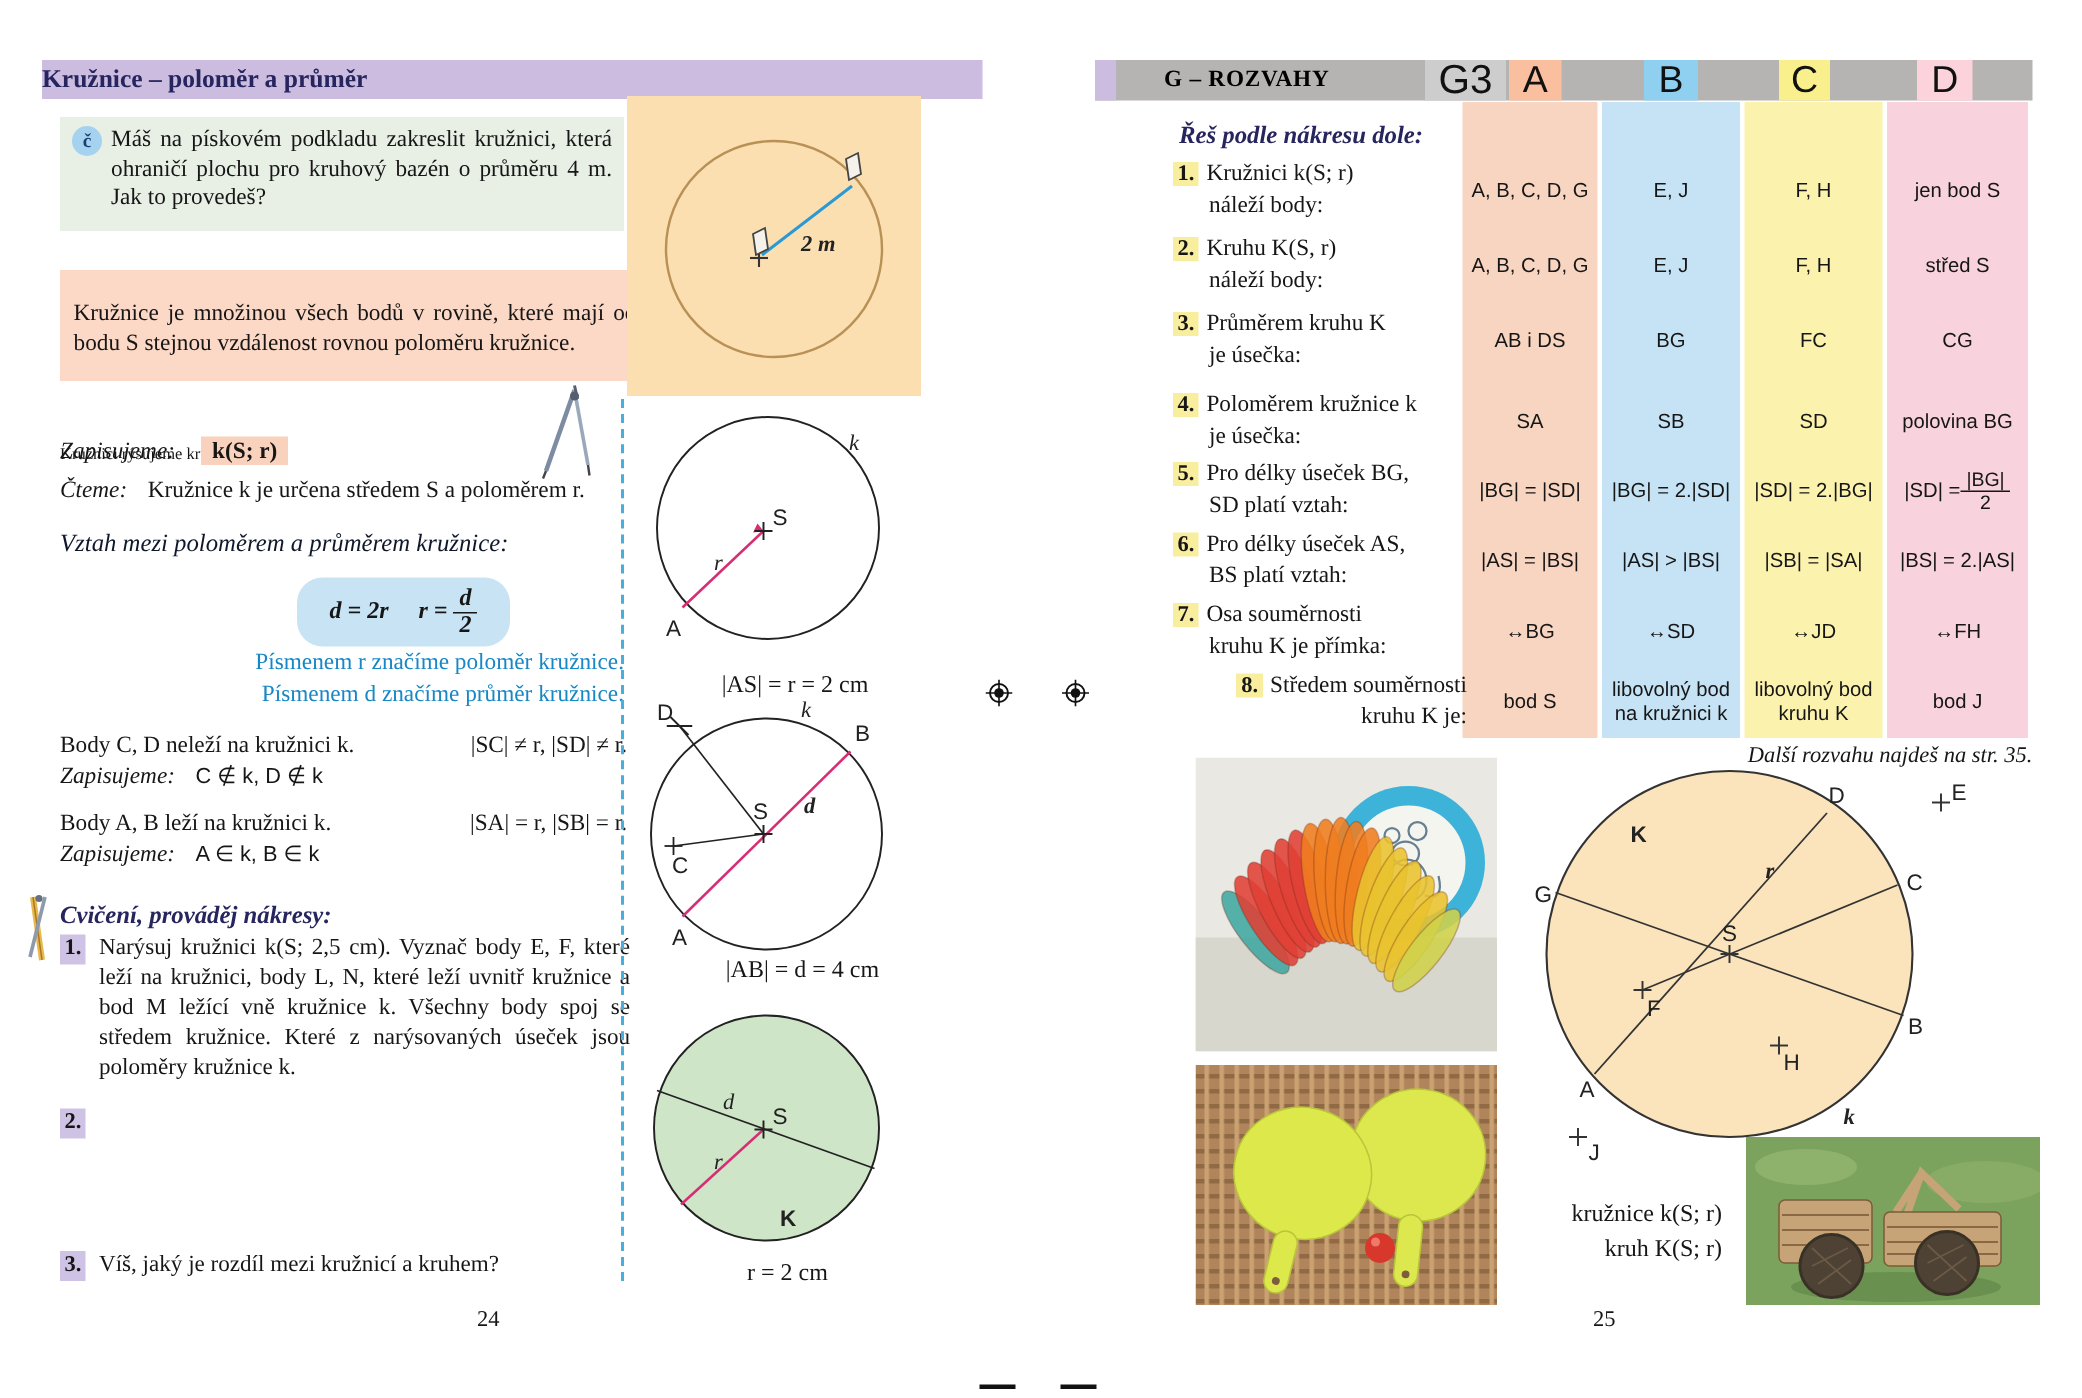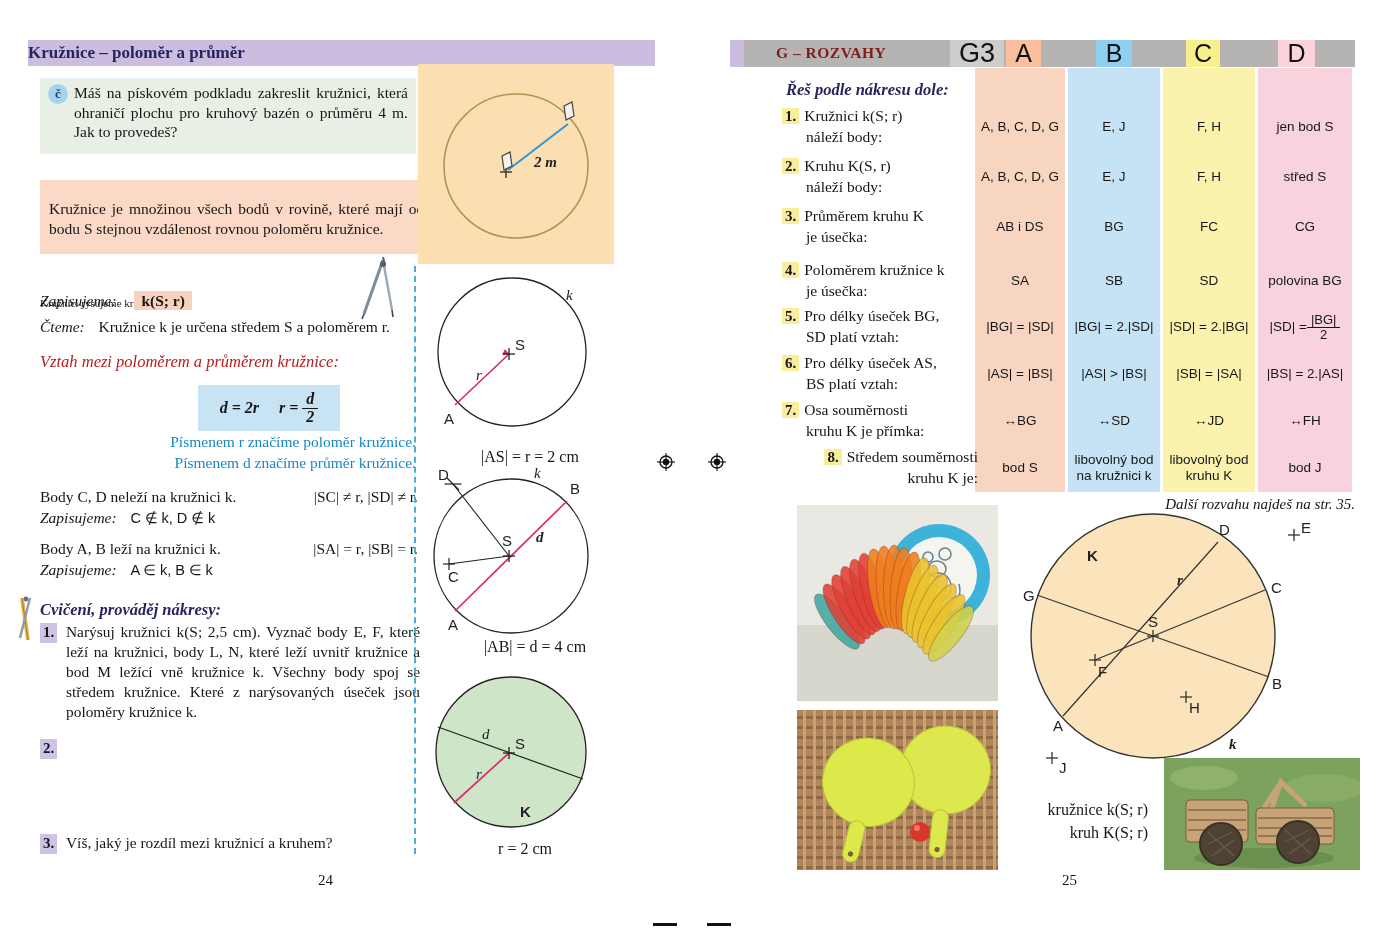--- a/index.html
+++ b/index.html
@@ -15,35 +15,35 @@
     font-size:17px;font-weight:bold;color:#26255e;}
   .q-box{left:40px;top:78px;width:376px;height:76px;background:#e8f0e6;
     padding:5px 8px 0 34px;box-sizing:border-box;font-size:15.5px;line-height:1.27;text-align:justify;}
   .q-ico{left:48px;top:84px;width:20px;height:20px;border-radius:50%;background:#a5d2ee;
     display:flex;align-items:center;justify-content:center;font-size:13px;font-weight:bold;color:#1c3f73;}
   .def-box{left:40px;top:180px;width:444px;height:74px;background:#fcd9c6;
     padding:19px 9px;box-sizing:border-box;font-size:15.5px;line-height:1.27;text-align:justify;}
   .line{font-size:11px;margin-top:29px;}
   .hl-write{background:#f8d2bc;padding:1px 7px;font-weight:bold;}
   .formula-box{left:198px;top:385px;width:142px;height:46px;background:#c8e3f4;
-    display:flex;align-items:center;justify-content:center;gap:20px;font-size:16px;font-weight:bold;font-style:italic;}
+    display:flex;align-items:center;justify-content:center;gap:20px;font-size:16px;font-weight:bold;font-style:italic;border-radius:17px;}
   .frac{display:inline-block;text-align:center;vertical-align:-9px;line-height:1.05;}
   .frac .fnum{display:block;border-bottom:1.2px solid currentColor;padding:0 4px;}
   .frac .fden{display:block;}
   .blue-note{color:#1787c5;font-size:15.5px;width:376px;text-align:right;}
   .pair{left:40px;width:378px;display:flex;justify-content:space-between;font-size:15.5px;}
   .ex{left:40px;width:380px;padding-left:26px;box-sizing:border-box;font-size:15.4px;line-height:1.3;text-align:justify;}
   .ex .badge{position:absolute;left:0;top:1px;background:#cfc3e5;font-weight:bold;padding:0 3px;font-size:15px;}
   .pgnum{font-size:15px;}
   .divider{left:414px;top:266px;height:588px;width:0;border-left:2px dashed #4aaeda;}
   .dia-cap{font-size:16px;text-align:center;}
   
   .rp-bar{left:730px;top:40px;width:625px;height:27px;background:#b5b4b3;}
   .rp-bar-purple{left:730px;top:40px;width:14px;height:27px;background:#cbbce0;}
-  .rp-title{left:776px;top:44px;font-size:15.5px;font-weight:bold;color:#7f1d1d;letter-spacing:.5px;}
+  .rp-title{left:776px;top:44px;font-size:15.5px;font-weight:bold;color:#000000;letter-spacing:.5px;}
   .hdr-blk{top:40px;height:27px;display:flex;align-items:center;justify-content:center;
     font-family:"Liberation Sans",sans-serif;font-size:25px;color:#111;}
   .col-bg{top:68px;height:424px;}
   .rz-q{position:absolute;left:782px;width:196px;font-size:15.5px;line-height:1.3;}
   .rz-num{background:#f9ee9e;font-weight:bold;padding:0 3px;margin-right:5px;font-size:15px;}
   .rz-q .l2{padding-left:24px;display:block;}
   .rz-a{position:absolute;display:flex;align-items:center;justify-content:center;text-align:center;
     font-family:"Liberation Sans",sans-serif;font-size:13.5px;line-height:1.18;}
   .rz-a .frac{vertical-align:-8px;font-size:13px;}
   .foot{left:1150px;top:496px;width:205px;font-size:15px;font-style:italic;text-align:right;}
@@ -79,21 +79,21 @@
   <line x1="14" y1="58" x2="12" y2="63" stroke="#444" stroke-width="1.6"></line>
   <line x1="42" y1="54" x2="43" y2="61" stroke="#444" stroke-width="1.6"></line>
 </svg>
 
 <div class="abs" style="left:40px;top:318px;font-size:15.5px;">
   <span class="it">Čteme:</span>
   <span style="display:inline-block;width:6px;"></span>
   <span>Kružnice k je určena středem S a poloměrem r.</span>
 </div>
 
-<div class="abs it" style="left:40px;top:352px;font-size:16.5px;color:#b91c1c;">Vztah mezi poloměrem a průměrem kružnice:</div>
+<div class="abs it" style="left:40px;top:352px;font-size:16.5px;color:#0f172a;">Vztah mezi poloměrem a průměrem kružnice:</div>
 
 <div class="abs formula-box">
   <span>d = 2r</span>
   <span>
     <span>r =</span>
     <span class="frac">
       <span class="fnum">d</span>
       <span class="fden">2</span>
     </span>
   </span>

